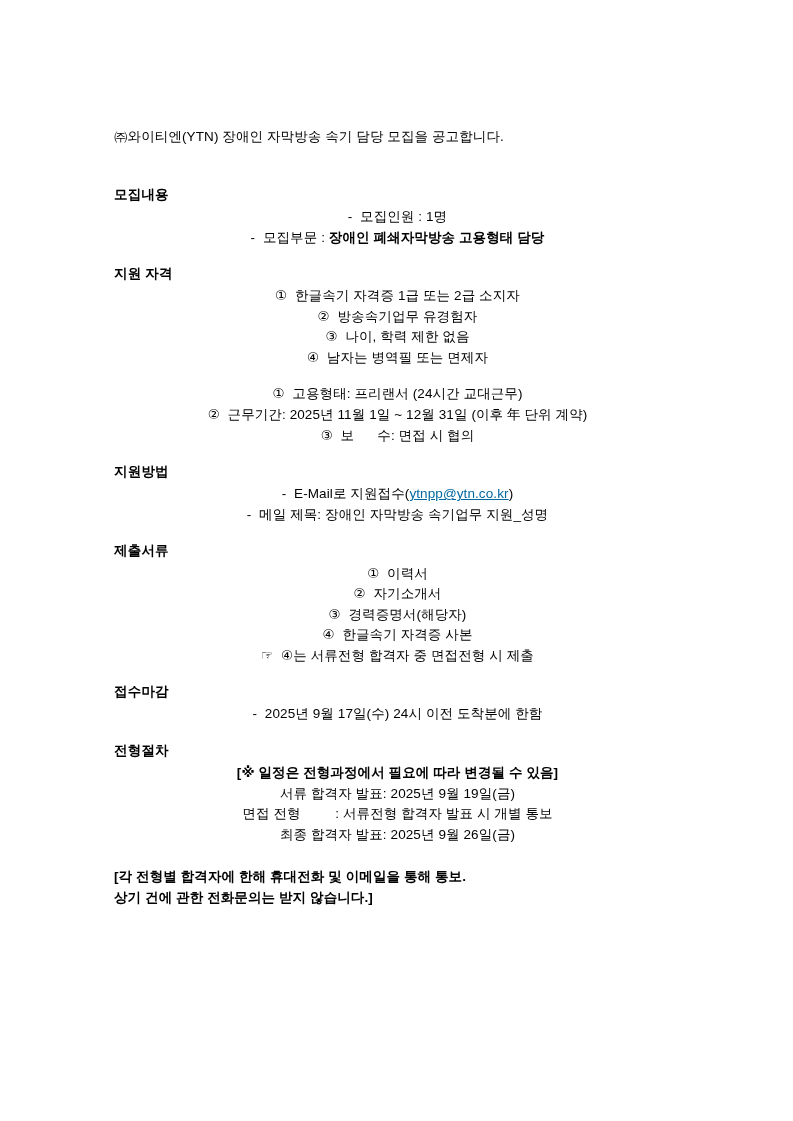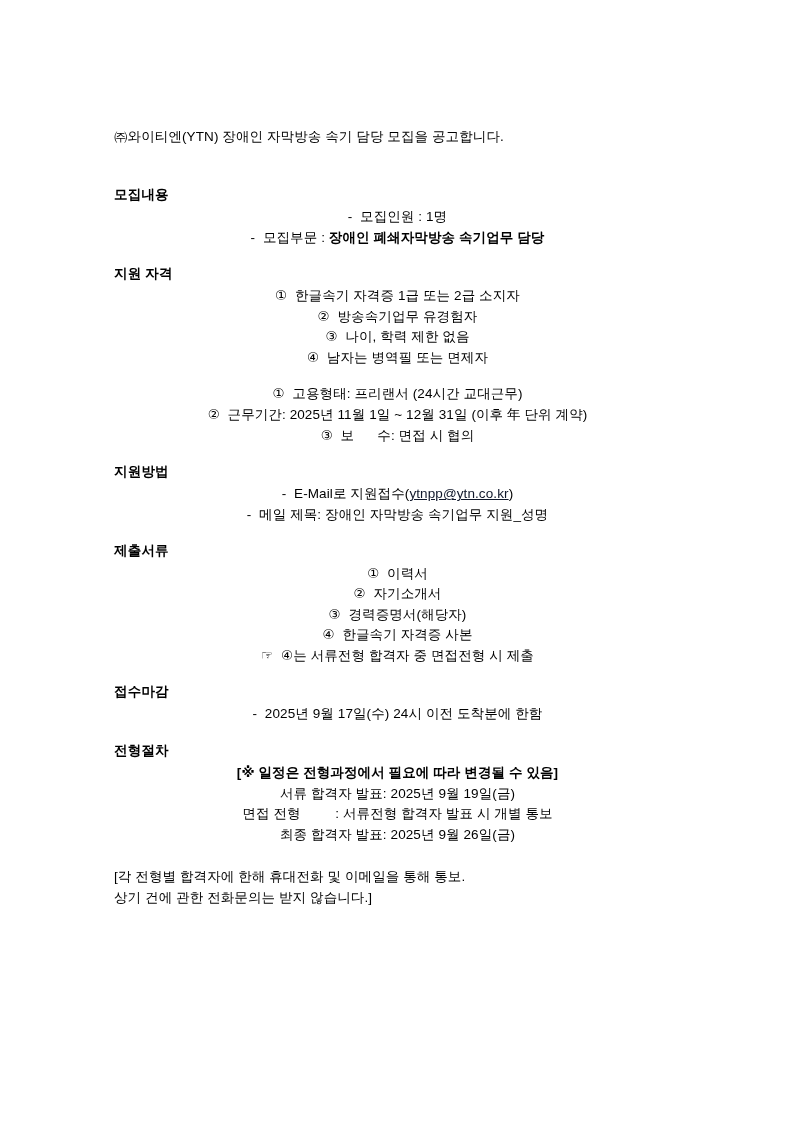--- a/index.html
+++ b/index.html
@@ -44,42 +44,42 @@
     white-space: pre;
     text-align: center;
   }
   .line.bold {
     font-weight: bold;
   }
   .bold-inline {
     font-weight: bold;
   }
   .link {
-    color: #0f172a;
+    color: #0369a1;
     text-decoration: underline;
   }
   .footer-note {
     margin-top: 22px;
     font-size: 13.5px;
-    font-weight: normal;
+    font-weight: bold;
     line-height: 1.55;
     letter-spacing: 0.1px;
     white-space: pre;
   }
 </style>
 </head>
 <body>
 
 <div class="page">
   <div class="intro">㈜와이티엔(YTN) 장애인 자막방송 속기 담당 모집을 공고합니다.</div>
   <div id="sections">
       <div class="section">
         <div class="section-title">모집내용</div>
         <div class="line">-  모집인원 : 1명</div>
-        <div class="line"><span>-  모집부문 : </span><span class="bold-inline">장애인 폐쇄자막방송 속기업무 담당</span></div>
+        <div class="line"><span>-  모집부문 : </span><span class="bold-inline">장애인 폐쇄자막방송 고용형태 담당</span></div>
       </div>
       <div class="section">
         <div class="section-title">지원 자격</div>
         <div class="line">①  한글속기 자격증 1급 또는 2급 소지자</div>
         <div class="line">②  방송속기업무 유경험자</div>
         <div class="line">③  나이, 학력 제한 없음</div>
         <div class="line">④  남자는 병역필 또는 면제자</div>
       </div>
       <div class="section">
         <div class="line">①  고용형태: 프리랜서 (24시간 교대근무)</div>

